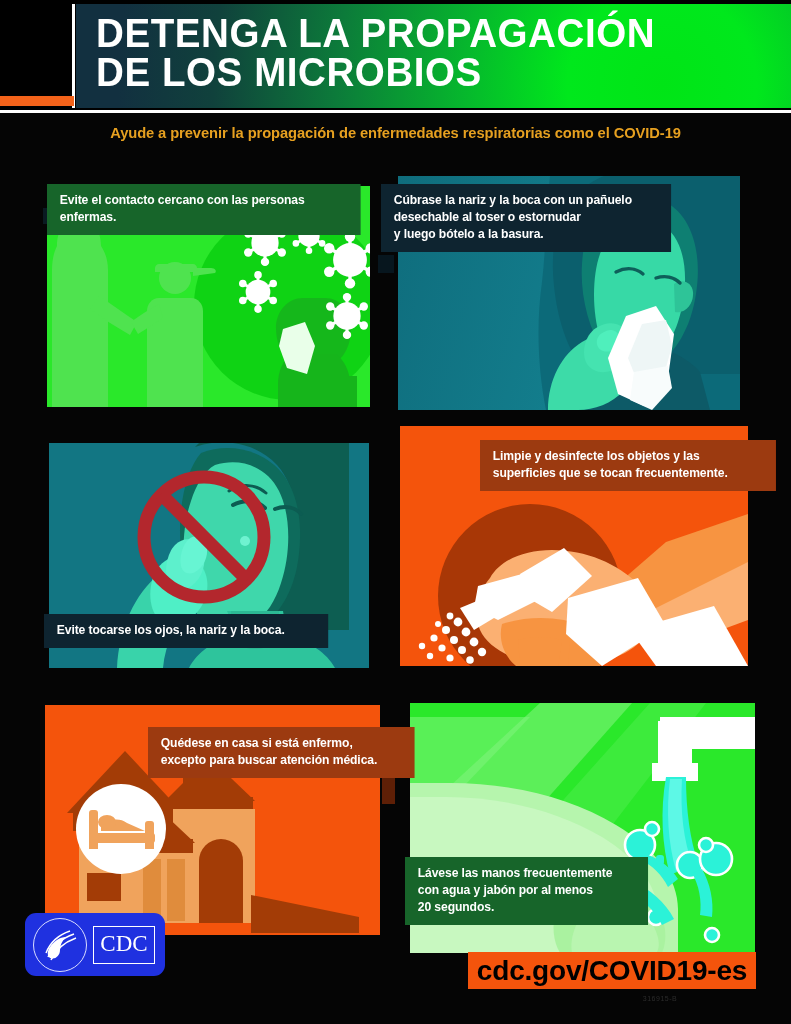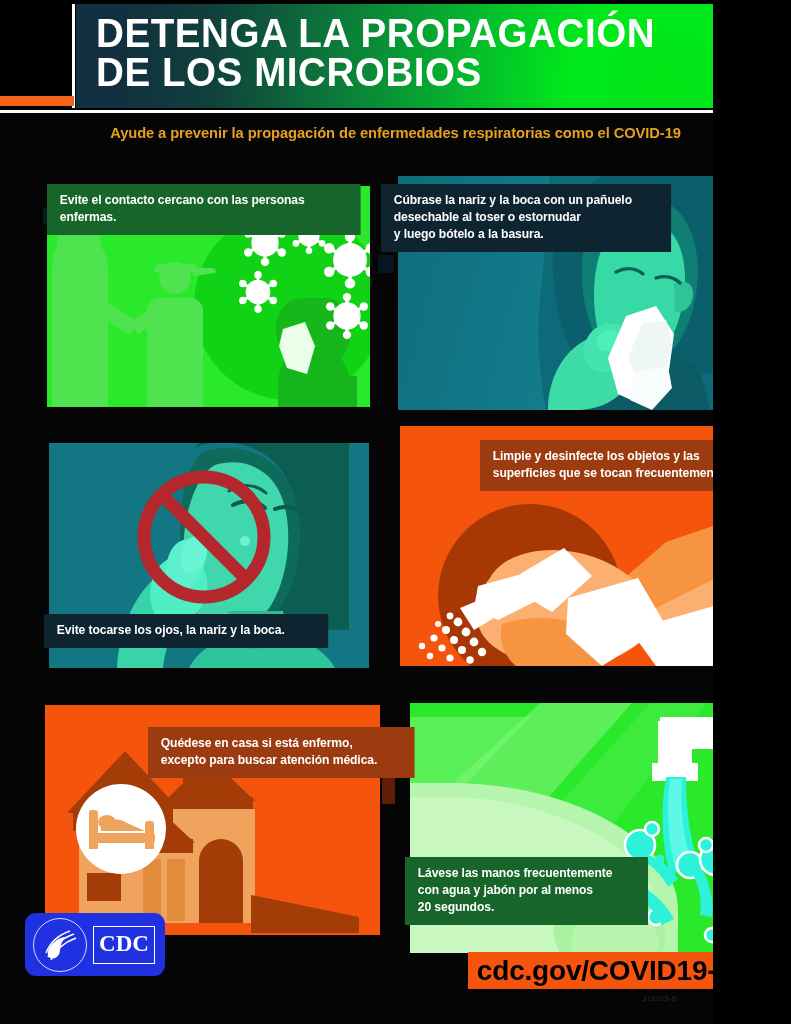--- a/index.html
+++ b/index.html
@@ -1,19 +1,19 @@
 <!DOCTYPE html>
 <html><head>
 <meta charset="utf-8">
 <title>CDC Poster</title>
 <style>
   html,body{margin:0;padding:0;background:#000;}
   body{width:791px;height:1024px;overflow:hidden;
        font-family:"Liberation Sans","DejaVu Sans",sans-serif;}
-  #poster{position:relative;width:713px;height:1024px;background:#050505;overflow:hidden;}
+  #poster{position:relative;width:791px;height:1024px;background:#050505;overflow:hidden;}
 
   
   #header-band{position:absolute;left:0;top:0;width:791px;height:112px;background:#000;}
   #header-green{position:absolute;left:76px;top:4px;width:715px;height:104px;
      background:
        radial-gradient(circle at 82% 78%, #00e516 0%, #00e81c 16%, #06b62d 34%, #0c7b3a 55%, #10413c 76%, #123040 92%);
   }
   #header-divider{position:absolute;left:72px;top:4px;width:3px;height:104px;background:#ffffff;}
   #header-orange{position:absolute;left:0px;top:96px;width:74px;height:10px;background:#f4631a;}
   #header-rule{position:absolute;left:0;top:110px;width:791px;height:3px;background:#ffffff;}
@@ -55,21 +55,21 @@
 
   
   #p6{left:410px;top:703px;width:345px;height:250px;background:#2ae82a;}
 
   
   #cdc-logo{position:absolute;left:25px;top:913px;width:140px;height:63px;
      background:#1f31e0;border-radius:11px;z-index:40;}
   #cdc-seal{position:absolute;left:8px;top:5px;width:52px;height:52px;border-radius:50%;
      border:1.3px solid #d9ddff;}
   #cdc-word{position:absolute;left:68px;top:13px;width:60px;height:36px;
-     border:1.4px solid #ffffff;color:#ffffff;font-weight:bold;font-size:23px;
+     border:1.4px solid #ffffff;color:#ffffff;font-weight:normal;font-size:23px;
      line-height:34px;text-align:center;font-family:"Liberation Serif",serif;}
   #url-box{position:absolute;left:468px;top:952px;width:288px;height:37px;
      background:#f4540c;color:#000000;font-weight:bold;font-size:28px;
      line-height:37px;text-align:center;letter-spacing:-0.2px;z-index:40;}
   #pubnum{position:absolute;left:600px;top:995px;width:120px;text-align:center;
      color:#2c2c2c;font-size:7px;letter-spacing:0.5px;z-index:40;}
 </style>
 </head>
 <body>
 

